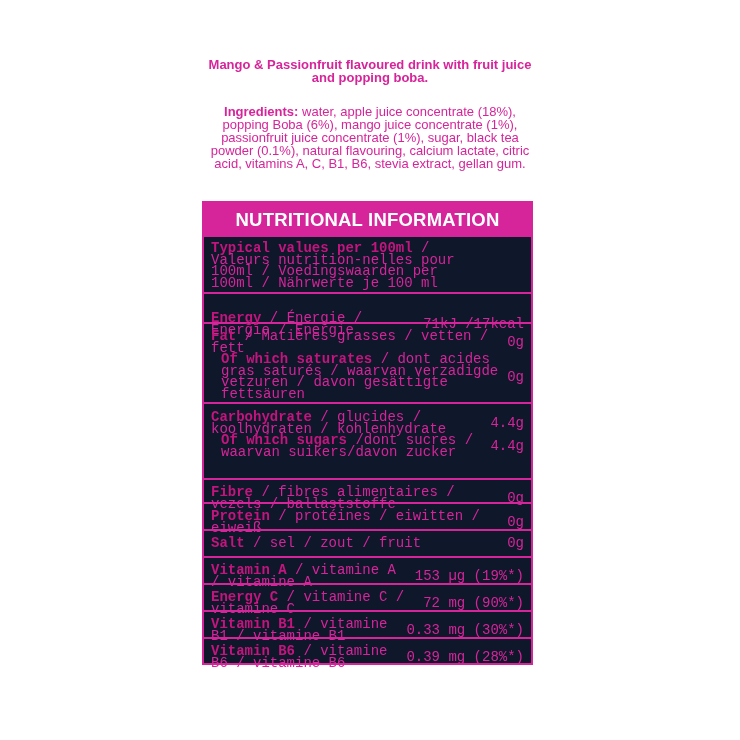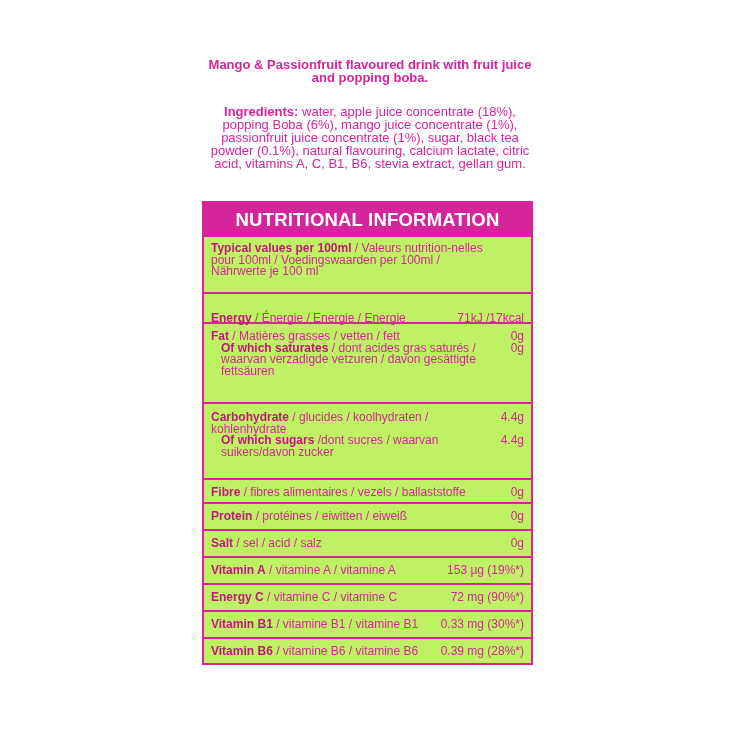--- a/index.html
+++ b/index.html
@@ -7,30 +7,30 @@
   body { position: relative; font-family: "Liberation Sans", sans-serif; color: #d6249a; }
   .intro {
     position: absolute; left: 200px; top: 58px; width: 340px;
     text-align: center; font-size: 13px; line-height: 13px; color: #d6249a;
   }
   .intro .title { font-weight: bold; }
   .intro .ingredients { margin-top: 21px; }
   .intro .ingredients b { font-weight: bold; }
   .table {
     position: absolute; left: 202px; top: 201px; width: 331px;
-    border: 2px solid #d6249a; background: #bef264;
+    border: 2px solid #d6249a; background: #0f172a;
   }
   .table-header {
     background: #d6249a; color: #fff; text-align: center;
     font-weight: bold; font-size: 18.5px; height: 32px; line-height: 33px;
     letter-spacing: 0.2px;
   }
   .section { border-top: 2px solid #d6249a; padding: 5px 7px 5px 7px; }
-  .row { display: flex; justify-content: space-between; align-items: flex-start;
-         font-size: 12px; line-height: 11.6px; }
+  .row { display: flex; justify-content: space-between; align-items: center;
+         font-size: 14px; line-height: 11.6px; font-family: Liberation Mono, monospace; }
   .row .label { flex: 1; color: #d6249a; }
   .row .label b { font-weight: bold; color: #c4157f; }
   .row .value { white-space: nowrap; text-align: right; padding-left: 8px; }
   .row.sub { padding-left: 10px; margin-top: 0; }
   .s-typical { height: 57px; padding-top: 6px; }
   .s-typical .label { padding-right: 40px; }
   .s-energy { height: 30px; padding-top: 19px; }
   .s-fat { height: 80px; padding-top: 7px; }
   .s-carb { height: 76px; padding-top: 8px; }
   .s-fibre { height: 24px; padding-top: 7px; }
@@ -92,21 +92,21 @@
 
   <div class="section s-simple">
     <div class="row">
         <div class="label"><b>Protein</b><span> / protéines / eiwitten / eiweiß</span></div>
         <div class="value">0g</div>
       </div>
   </div>
 
   <div class="section s-simple">
     <div class="row">
-        <div class="label"><b>Salt</b><span> / sel / acid / salz</span></div>
+        <div class="label"><b>Salt</b><span> / sel / zout / fruit</span></div>
         <div class="value">0g</div>
       </div>
   </div>
 
   <div class="section s-simple">
     <div class="row">
         <div class="label"><b>Vitamin A</b><span> / vitamine A / vitamine A</span></div>
         <div class="value">153 µg (19%*)</div>
       </div>
   </div>

